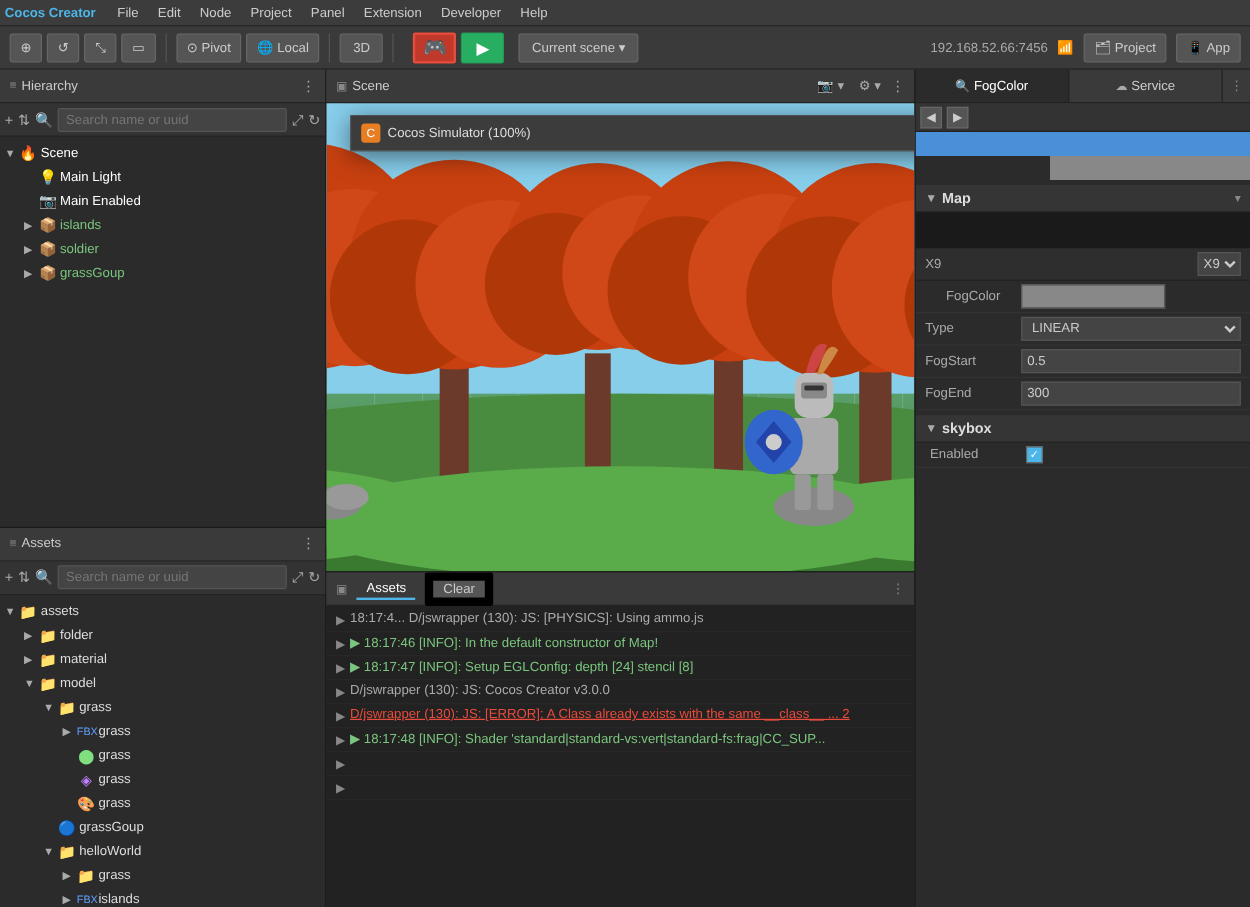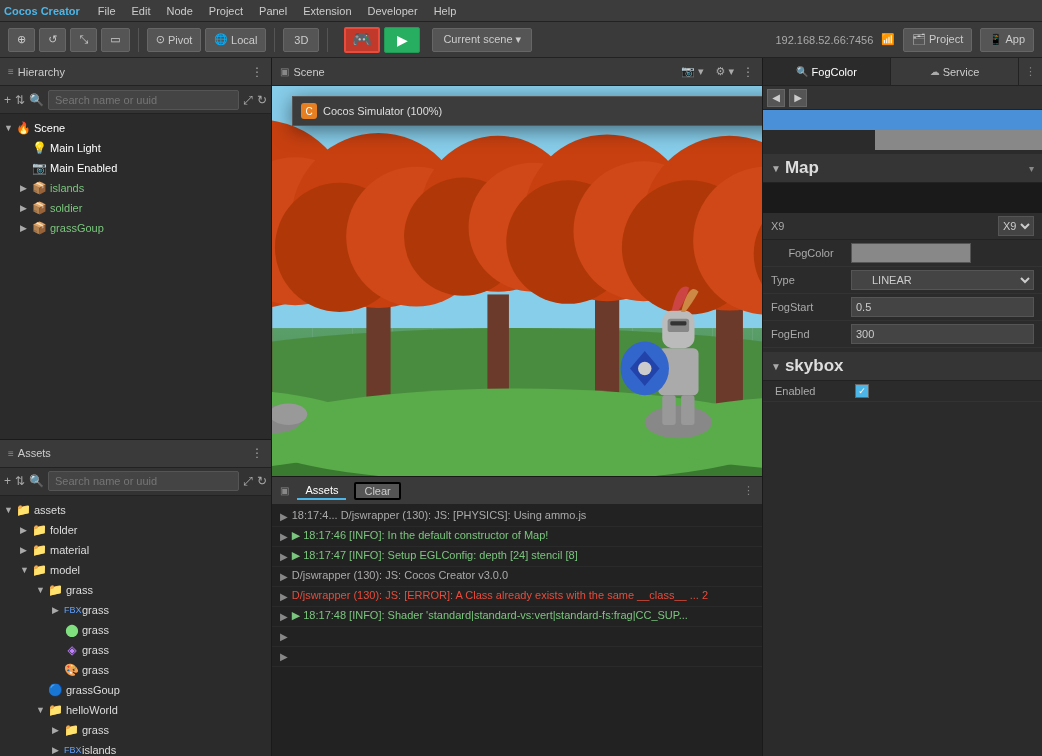--- a/index.html
+++ b/index.html
@@ -49,41 +49,41 @@
     .scene-btn { background: transparent; border: none; color: #aaa; cursor: pointer; font-size: 11px; padding: 2px 4px; }
 
     
     .scene-viewport { flex: 1; background: #1e1e1e; position: relative; overflow: hidden; }
 
     
     .bottom-panel { height: 280px; background: #222; border-top: 1px solid #1a1a1a; display: flex; flex-direction: column; }
     .bottom-header { display: flex; align-items: center; background: #3a3a3a; height: 28px; padding: 0 8px; border-bottom: 1px solid #222; gap: 8px; }
     .bottom-tab { font-size: 11px; color: #ccc; padding: 2px 8px; cursor: pointer; }
     .bottom-tab.active { color: #fff; border-bottom: 2px solid #4db6e8; }
-    .clear-btn { background: #555; border: 2px solid #000000; color: #ccc; padding: 1px 8px; font-size: 11px; border-radius: 2px; cursor: pointer; }
+    .clear-btn { background: #555; border: 7px solid #000000; color: #ccc; padding: 1px 8px; font-size: 11px; border-radius: 2px; cursor: pointer; }
     .console-area { flex: 1; overflow-y: auto; padding: 2px 0; }
     .log-item { display: flex; align-items: flex-start; padding: 2px 8px; min-height: 20px; border-bottom: 1px solid #2a2a2a; cursor: pointer; font-size: 11px; }
     .log-arrow { color: #888; margin-right: 4px; font-size: 10px; flex-shrink: 0; margin-top: 2px; }
     .log-text { color: #aaa; word-break: break-all; }
     .log-text.info { color: #7bc67e; }
-    .log-text.error { color: #e74c3c; }
+    .log-text.error { color: #e74c3c; text-decoration: underline; }
 
     
     .right-panel { width: 280px; background: #2b2b2b; border-left: 1px solid #1a1a1a; display: flex; flex-direction: column; overflow-y: auto; }
     .inspector-header { display: flex; align-items: center; background: #3a3a3a; height: 28px; border-bottom: 1px solid #222; }
     .inspector-tab { flex: 1; display: flex; align-items: center; justify-content: center; height: 100%; font-size: 11px; color: #ccc; cursor: pointer; border-right: 1px solid #222; }
     .inspector-tab.active { background: #2b2b2b; color: #fff; }
     .inspector-nav { display: flex; align-items: center; padding: 2px 4px; background: #333; border-bottom: 1px solid #222; height: 24px; gap: 4px; }
     .nav-btn { background: #555; border: 1px solid #666; color: #ccc; width: 18px; height: 18px; display: flex; align-items: center; justify-content: center; font-size: 10px; cursor: pointer; }
     .prop-row { display: flex; align-items: center; padding: 3px 0; border-bottom: 1px solid #333; }
     .prop-label { width: 80px; font-size: 11px; color: #aaa; flex-shrink: 0; }
     .prop-input { flex: 1; background: #444; border: 1px solid #555; color: #ccc; padding: 1px 4px; font-size: 11px; height: 20px; outline: none; }
-    .prop-select { flex: 1; background: #444; border: 1px solid #555; color: #ccc; padding: 1px 16px; font-size: 11px; height: 20px; outline: none; cursor: pointer; }
+    .prop-select { flex: 1; background: #444; border: 1px solid #555; color: #ccc; padding: 1px 4px; font-size: 11px; height: 20px; outline: none; cursor: pointer; }
     .section-header { display: flex; align-items: center; background: #353535; padding: 4px 8px; border-bottom: 1px solid #222; margin-top: 4px; }
-    .section-title { font-size: 17px; color: #ddd; font-weight: bold; }
+    .section-title { font-size: 12px; color: #ddd; font-weight: bold; }
     .section-arrow { color: #aaa; font-size: 10px; margin-right: 4px; }
     .checkbox-item { width: 14px; height: 14px; background: #4db6e8; border: 1px solid #666; display: flex; align-items: center; justify-content: center; color: #fff; font-size: 9px; }
 
     
     .blue-rect { background: #4a90d9; height: 20px; width: 100%; }
     .dark-rect { background: #1a1a1a; height: 20px; width: 100%; }
 
     
     .simulator-window { position: absolute; top: 0; left: 16px; width: 550px; background: #2d2d2d; border: 1px solid #555; box-shadow: 0 4px 20px rgba(0,0,0,0.5); z-index: 10; }
     .sim-titlebar { display: flex; align-items: center; background: #3c3c3c; height: 28px; padding: 0 8px; }

